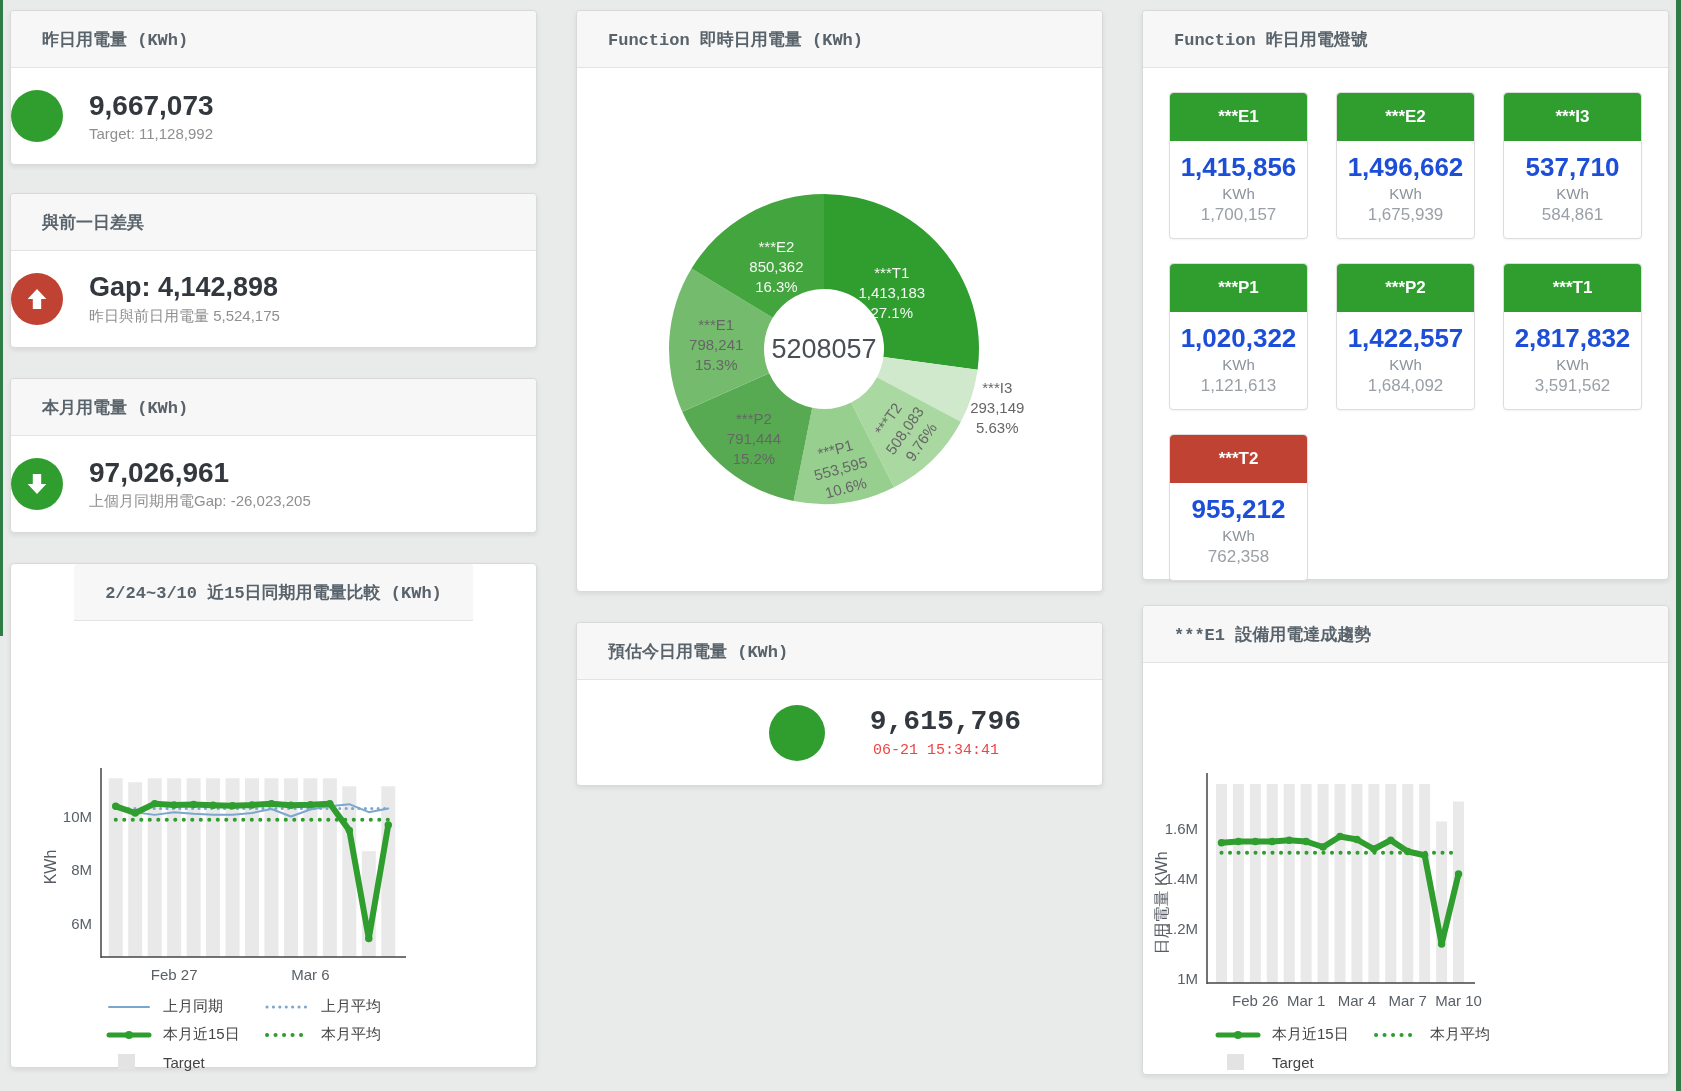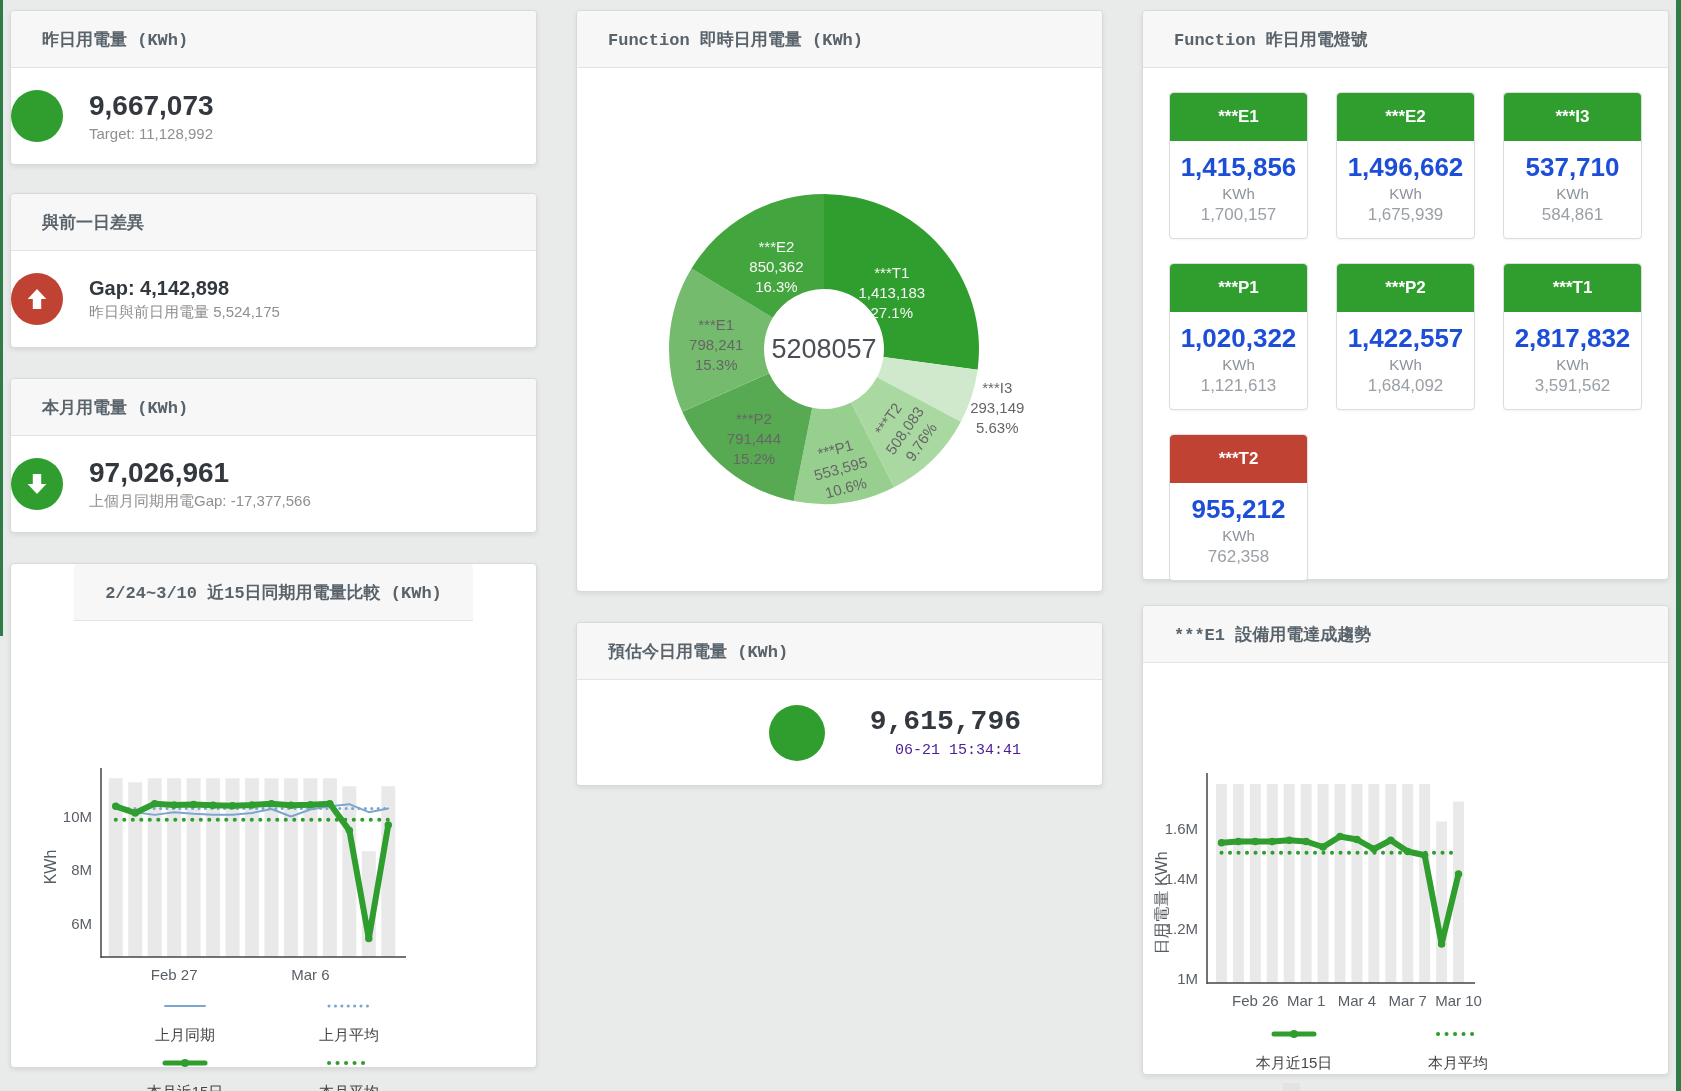--- a/index.html
+++ b/index.html
@@ -23,23 +23,23 @@
     white-space:nowrap;overflow:hidden;font-family:Liberation Mono, monospace;
   }
   .panel-body{flex:1 1 auto;position:relative;}
 
   .panel-row{display:flex;align-items:center;justify-content:flex-start;gap:26px;height:100%;}
   .ind-circle{width:52px;height:52px;border-radius:50%;flex:0 0 auto;display:flex;align-items:center;justify-content:center;}
   .ind-green{background:#2f9e2f;}
   .ind-red{background:#bf4232;}
   .val-block{min-width:200px;}
   .big-num{font-size:28px;font-weight:700;color:#33383e;line-height:1.15;}
-  .gap-num{font-size:20px;font-weight:700;color:#33383e;line-height:1.15;}
+  .gap-num{font-size:27px;font-weight:700;color:#33383e;line-height:1.15;}
   .sub{font-size:15px;color:#8f8f8f;margin-top:3px;}
-  .sub-blue{color:#4c1d95;}
+  .sub-blue{color:#ef4444;text-align:center;}
   #p-est .panel-row{justify-content:center;padding-left:111px;font-family:Liberation Mono, monospace;}
   #p-est .val-block{text-align:right;min-width:170px;}
 
   
   .tile-grid{display:grid;grid-template-columns:repeat(3,1fr);gap:24px 28px;padding:24px 26px;}
   .tile{border:1px solid #ddd;border-radius:4px;background:#fff;box-shadow:0 1px 2px rgba(0,0,0,0.05);}
   .tile-head{padding:14px 0;text-align:center;font-size:17px;font-weight:700;color:#fff;border-radius:4px 4px 0 0;}
   .tile-head.green{background:#2f9e2f;}
   .tile-head.red{background:#bf4232;}
   .tile-body{text-align:center;padding:11px 6px 13px;}
@@ -50,21 +50,21 @@
   svg{display:block;}
   svg text{font-family:"Liberation Sans","DejaVu Sans",sans-serif;}
   text.tick{font-size:15px;fill:#585f66;}
   text.ylab{font-size:16px;fill:#555c63;}
   text.donut-center{font-size:27px;fill:#4a4f55;}
   text.dlab{font-size:15px;}
 
   .legend{display:grid;grid-template-columns:158px 170px;row-gap:9px;font-size:15px;color:#444;}
   #legend1{margin:8px 0 0 96px;}
   #legend2{margin:10px 0 0 72px;}
-  .legend-item{display:flex;align-items:center;gap:11px;flex-direction:column;}
+  .legend-item{display:flex;align-items:center;gap:11px;}
   .legend-label{white-space:nowrap;}
 </style>
 </head>
 <body>
 
 <div id="edge-left" class="edge-strip"></div>
 <div id="edge-right" class="edge-strip"></div>
 
 <div class="panel" id="p-yesterday" style="left:10px;top:10px;width:527px;height:155px;">
   <div class="panel-head">昨日用電量 (KWh)</div>
@@ -100,21 +100,21 @@
   <div class="panel-head">本月用電量 (KWh)</div>
   <div class="panel-body">
     <div class="panel-row">
       <div class="ind-circle ind-green">
         <svg width="28" height="28" viewBox="0 0 24 24">
             <path d="M12 20.5 L4 12 L8.4 12 L8.4 3.5 L15.6 3.5 L15.6 12 L20 12 Z" fill="#fff"></path>
           </svg>
       </div>
       <div class="val-block">
         <div class="big-num">97,026,961</div>
-        <div class="sub">上個月同期用電Gap: -17,377,566</div>
+        <div class="sub">上個月同期用電Gap: -26,023,205</div>
       </div>
     </div>
   </div>
 </div>
 
 <div class="panel" id="p-compare" style="left:10px;top:563px;width:527px;height:505px;align-items:center;">
   <div class="panel-head">2/24~3/10 近15日同期用電量比較 (KWh)</div>
   <div class="panel-body">
     <svg id="chart1" width="527" height="368">
         <rect x="98.73333333333333" y="157.2671641791045" width="14" height="178.7328358208955" fill="#e9e9e9"></rect>

